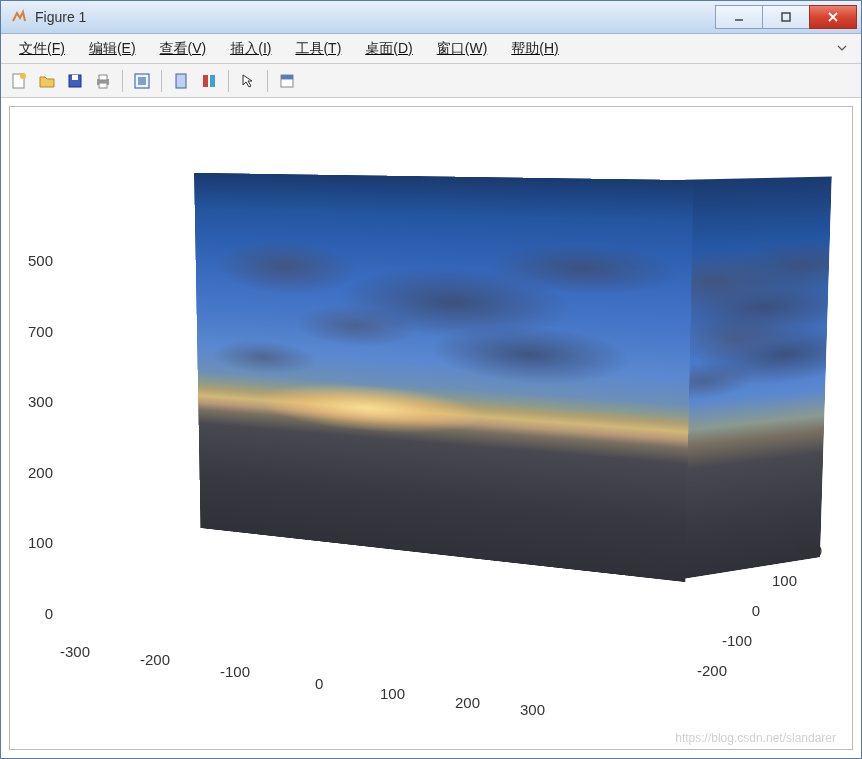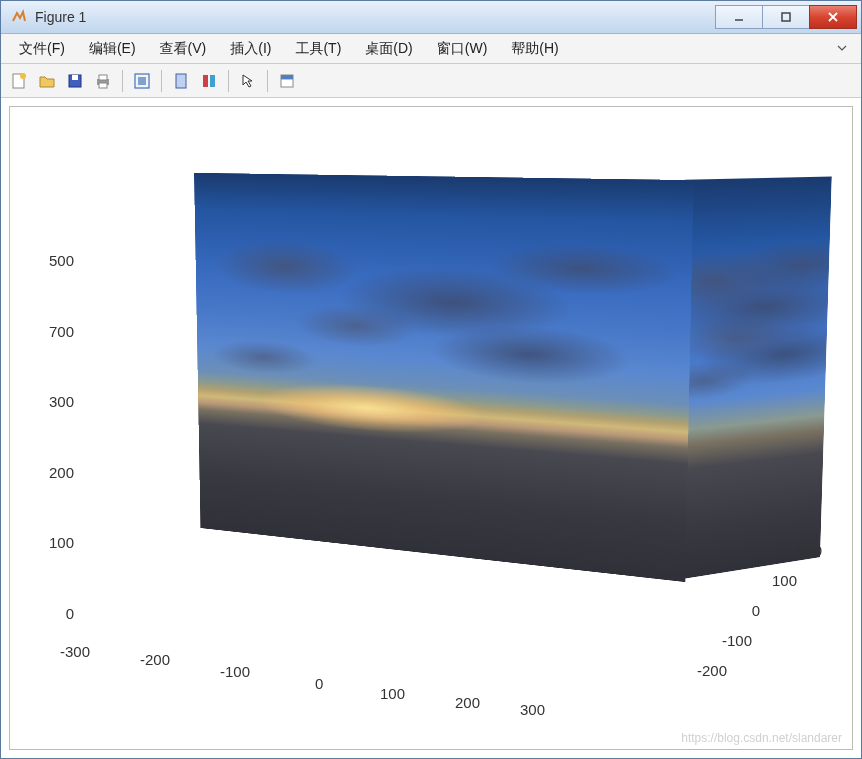--- a/index.html
+++ b/index.html
@@ -61,20 +61,21 @@
     }
     .titlebar-btn svg { width: 14px; height: 14px; }
     
     .menubar {
       height: 30px;
       background: #f4f4f4;
       border-bottom: 1px solid #ccc;
       display: flex;
       align-items: center;
       padding: 12px 6px;
+      text-decoration: underline;
     }
     .menu-item {
       padding: 4px 12px;
       font-size: 14px;
       color: #222;
       cursor: default;
     }
     .menu-dropdown-icon {
       margin-left: auto;
       padding: 4px 8px;
@@ -201,21 +202,21 @@
       position: absolute;
       top: 56%;
       left: 15%;
       width: 45%;
       height: 12%;
       background: radial-gradient(ellipse at center, rgba(255,230,150,0.85), rgba(255,200,120,0.5) 40%, transparent 75%);
     }
     
     .yaxis-ticks {
       position: absolute;
-      left: 24px;
+      left: 3px;
       top: 145px;
       height: 370px;
       display: flex;
       flex-direction: column;
       justify-content: space-between;
       font-size: 15px;
       color: #333;
       text-align: right;
     }
     .yaxis-ticks span { display: block; width: 40px; }
@@ -241,21 +242,21 @@
       height: 150px;
     }
     .xaxis-ticks-right span {
       position: absolute;
       font-size: 15px;
       color: #333;
     }
     
     .watermark {
       position: absolute;
-      right: 10px;
+      right: 16px;
       bottom: 4px;
       font-size: 12px;
       color: #d0d0d0;
     }
   </style>
 </head>
 <body>
 
 <div class="window">
 

